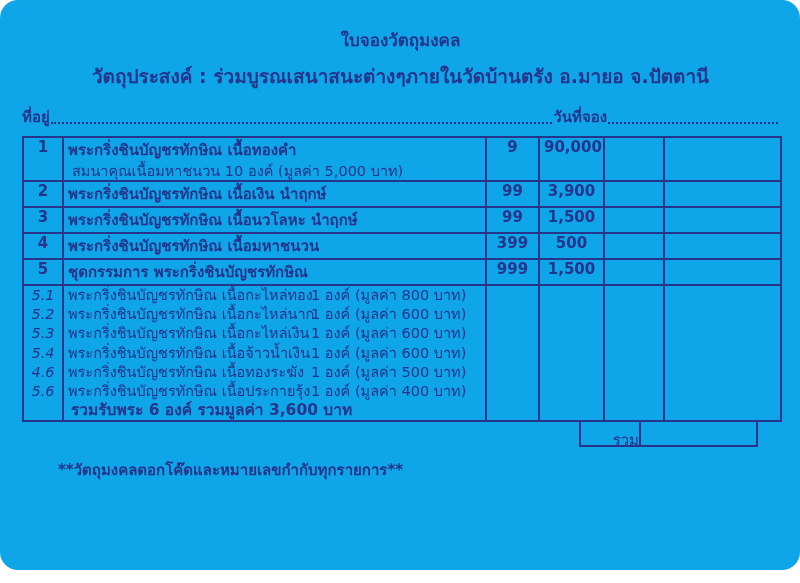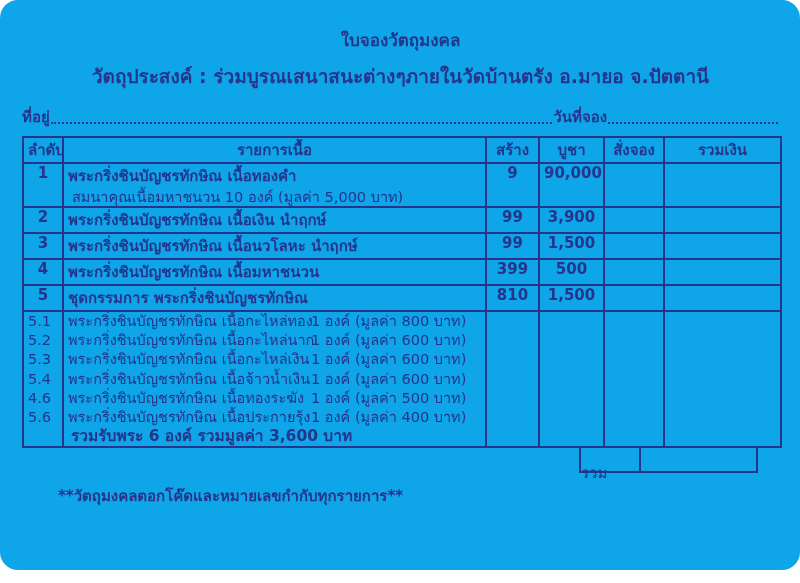--- a/index.html
+++ b/index.html
@@ -39,33 +39,33 @@
   th{ font-weight:bold; text-align:center; height:23px; padding-top:2px; }
   td.no{ text-align:center; font-weight:bold; font-size:16px; padding-top:1px; }
   td.item{ font-weight:bold; padding-left:5px; padding-top:1px; }
   td.num{ text-align:center; font-weight:bold; font-size:16px; padding-top:1px; }
   tr.r{ height:22px; }
   tr.r1{ height:41px; }
   .item-note{ font-weight:normal; font-size:14.5px; padding-left:4px; line-height:18px; }
   tr.block{ height:135px; }
   td.no-col, td.item-col{ font-weight:normal; }
   .bl{ line-height:19.2px; height:19.2px; font-size:14.5px; }
-  td.no-col .bl{ text-align:left; }
+  td.no-col .bl{ text-align:center;font-style:italic; }
   .subline{ display:flex; }
   .subline .nm{ width:243px; }
   .sub-total{ font-weight:bold; font-size:15.5px; padding-left:3px; }
 
   
   .total-box{
     display:flex; margin:-2px 21px 0 auto; width:179px; height:27px;
     border:2px solid var(--ink);
   }
   .total-box .t-label{
-    width:60px; border-right:2px solid var(--ink); text-align:left;
-    font-weight:normal; font-size:15px; padding-top:13px;
+    width:60px; border-right:2px solid var(--ink); text-align:right;
+    font-weight:normal; font-size:15px; padding-top:6px;
   }
   .total-box .t-value{ flex:1; }
 
   
   .note{ font-weight:bold; font-size:15px; margin:11px 0 0 36px; }
 </style>
 </head>
 <body>
 
 <div class="page">
@@ -86,28 +86,20 @@
     <table class="order">
       <colgroup>
         <col style="width:40px">
           <col style="width:423px">
           <col style="width:53px">
         <col style="width:65px">
           <col style="width:60px">
           <col style="width:117px">
       </colgroup>
       <tbody>
-          <tr>
-        <th>ลำดับ</th>
-        <th>รายการเนื้อ</th>
-        <th>สร้าง</th>
-        <th>บูชา</th>
-        <th>สั่งจอง</th>
-        <th>รวมเงิน</th>
-      </tr>
 
       <tr class="r1">
         <td class="no">1</td>
         <td class="item">
           <div>พระกริ่งชินบัญชรทักษิณ เนื้อทองคำ</div>
           <div class="item-note">สมนาคุณเนื้อมหาชนวน  10 องค์ (มูลค่า 5,000 บาท)</div>
         </td>
         <td class="num">9</td>
         <td class="num">90,000</td>
         <td></td>
@@ -137,21 +129,21 @@
         <td class="item">พระกริ่งชินบัญชรทักษิณ เนื้อมหาชนวน</td>
         <td class="num">399</td>
         <td class="num">500</td>
         <td></td>
         <td></td>
       </tr>
 
       <tr class="r">
         <td class="no">5</td>
         <td class="item">ชุดกรรมการ พระกริ่งชินบัญชรทักษิณ</td>
-        <td class="num">810</td>
+        <td class="num">999</td>
         <td class="num">1,500</td>
         <td></td>
         <td></td>
       </tr>
 
       <tr class="block">
         <td class="no-col">
           <div class="bl">5.1</div>
           <div class="bl">5.2</div>
           <div class="bl">5.3</div>

